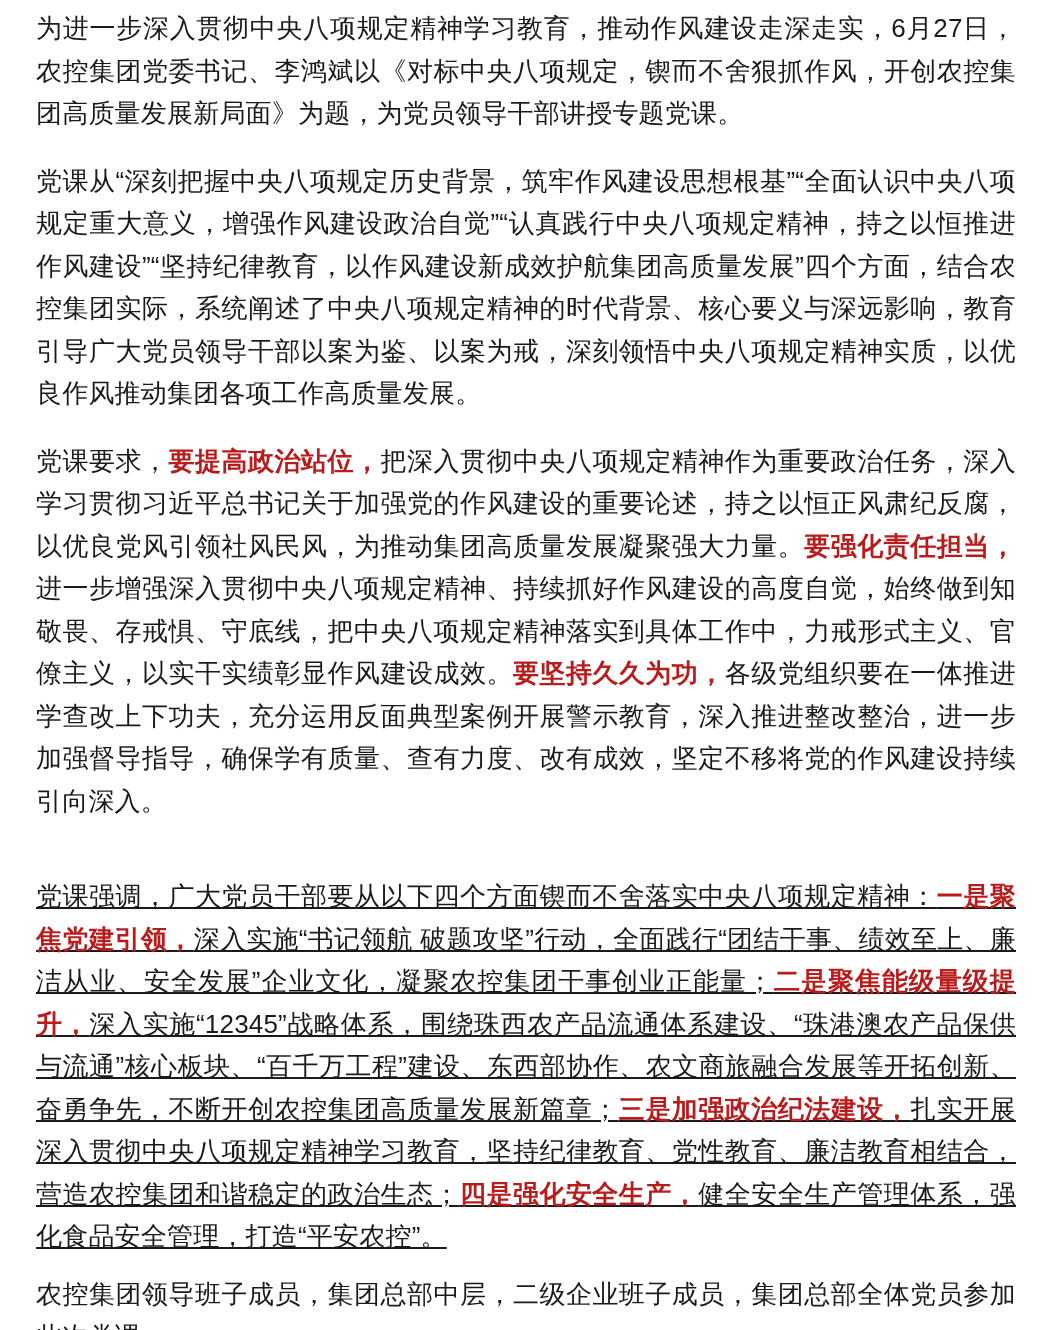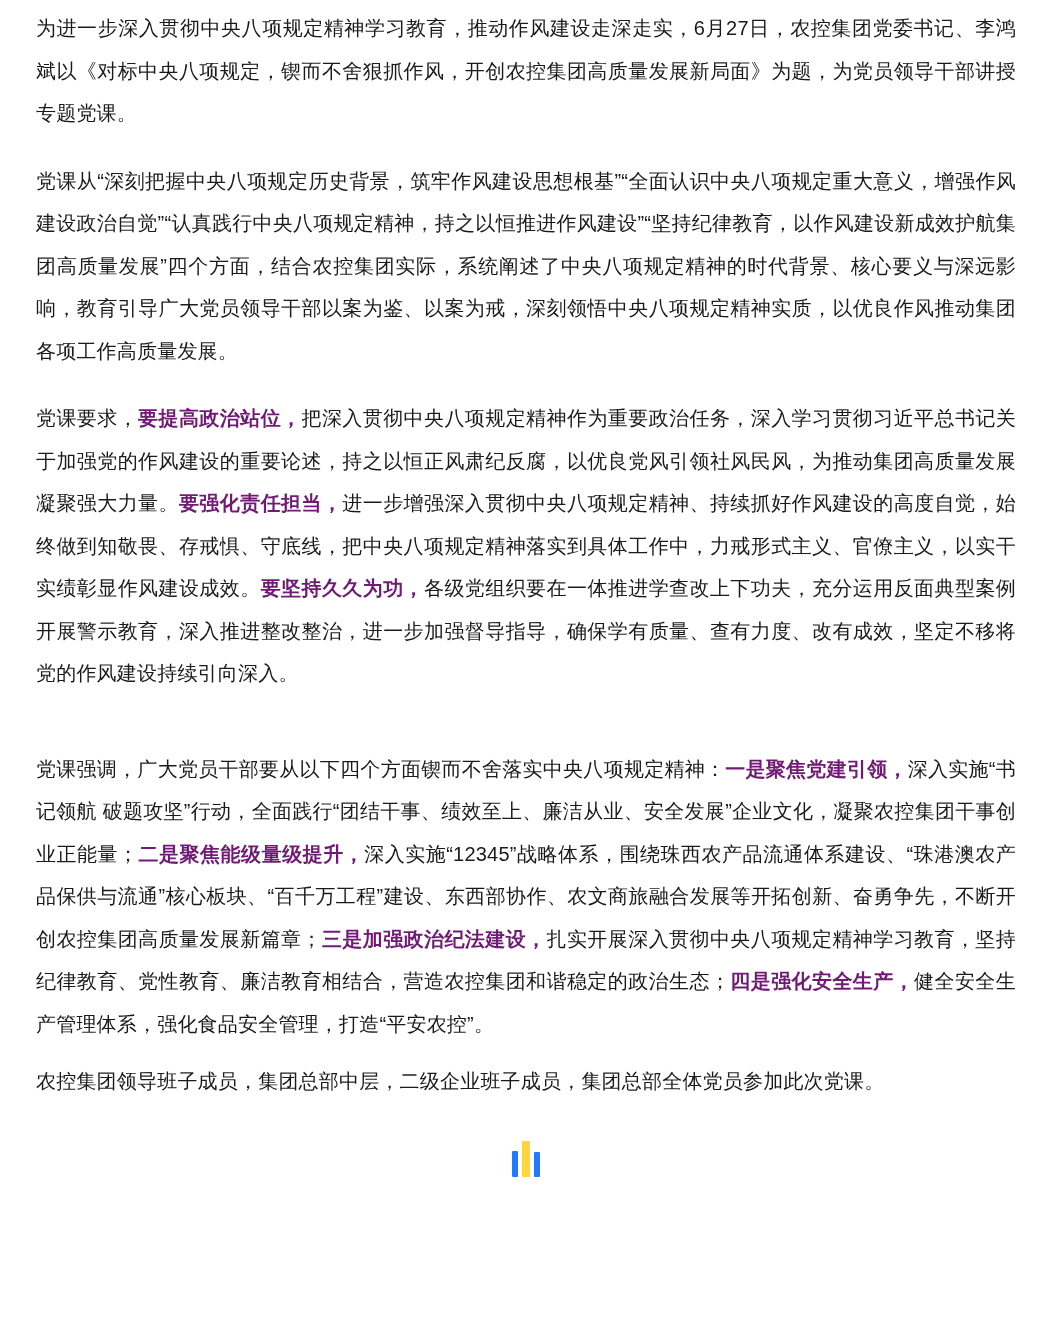--- a/index.html
+++ b/index.html
@@ -15,36 +15,37 @@
     color: #1a1a1a;
     box-sizing: border-box;
   }
   .article {
     padding: 7px 36px 0 36px;
     box-sizing: border-box;
     width: 1052px;
   }
   .article p {
     margin: 0 0 25px 0;
-    font-size: 20px;
+    font-size: 26px;
     line-height: 42.5px;
     text-align: justify;
     letter-spacing: 0.2px;
     color: #1a1a1a;
     word-break: break-all;
   }
   .article p strong {
     font-weight: 700;
-    color: #701a75;
+    color: #b91c1c;
   }
   .article p.gap-after {
     margin-bottom: 53px;
   }
   .article p.tight-after {
     margin-bottom: 15px;
+    text-decoration: underline;
   }
   .article p.last {
     margin-bottom: 0;
   }
   .footer-logo {
     margin-top: 38px;
     display: flex;
     align-items: flex-end;
     justify-content: center;
     gap: 4px;

